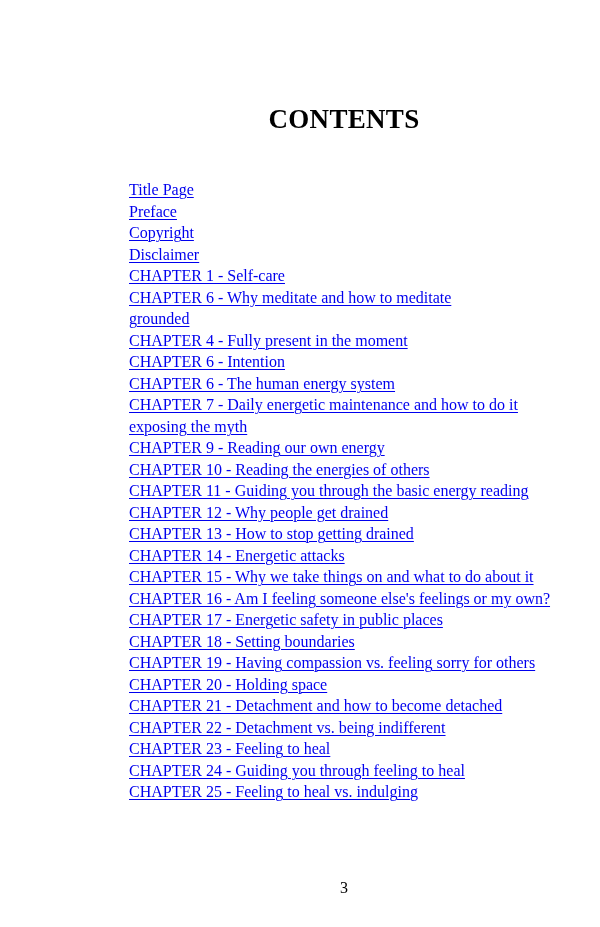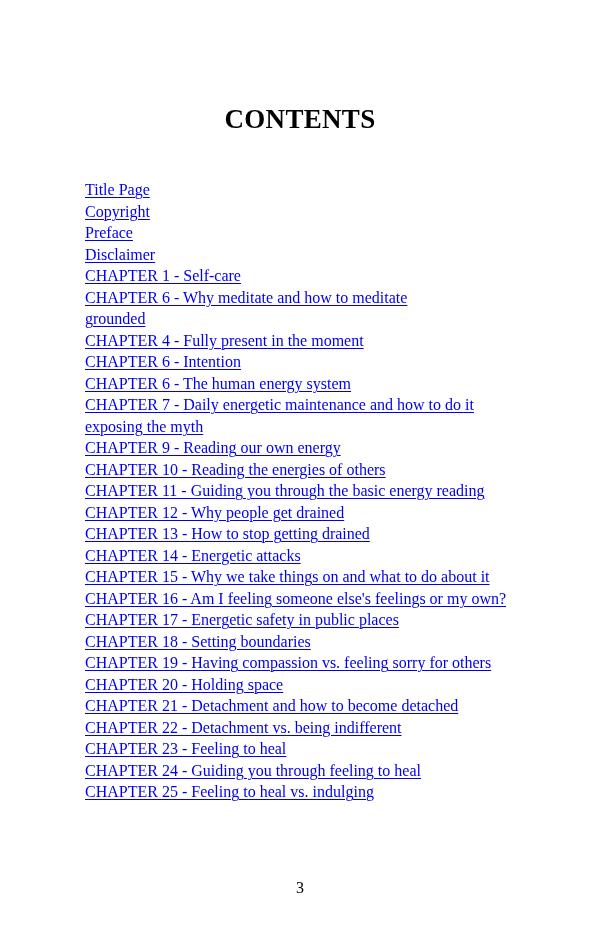--- a/index.html
+++ b/index.html
@@ -8,20 +8,21 @@
     height: 927px;
     background: var(--bg-color, #ffffff);
     font-family: "Liberation Serif", "DejaVu Serif", serif;
     color: var(--text-color, #000000);
     position: relative;
     overflow: hidden;
   }
   .page {
     position: absolute;
     inset: 0;
+    margin-left: 44px;
   }
   .contents-title {
     position: absolute;
     top: 105px;
     left: 0;
     width: 600px;
     margin: 0;
     text-align: center;
     font-size: 27px;
     line-height: 28px;
@@ -71,22 +72,22 @@
   }
 </style>
 </head>
 <body style="--bg-color: #ffffff; --text-color: #000000; --link-color: #0000ee;">
 
 <div class="page">
   <h1 class="contents-title">CONTENTS</h1>
 
   <nav class="toc" id="toc-list">
       <p class="toc-entry"><a class="toc-link" href="#">Title Page</a></p>
+      <p class="toc-entry"><a class="toc-link" href="#">Preface</a></p>
       <p class="toc-entry"><a class="toc-link" href="#">Copyright</a></p>
-      <p class="toc-entry"><a class="toc-link" href="#">Preface</a></p>
       <p class="toc-entry"><a class="toc-link" href="#">Disclaimer</a></p>
       <p class="toc-entry"><a class="toc-link" href="#">CHAPTER 1 - Self-care</a></p>
       <p class="toc-entry"><a class="toc-link" href="#">CHAPTER 6 - Why meditate and how to meditate</a></p>
       <p class="toc-entry"><a class="toc-link twoline" href="#"><span class="l2">grounded</span></a></p>
       <p class="toc-entry"><a class="toc-link" href="#">CHAPTER 4 - Fully present in the moment</a></p>
       <p class="toc-entry"><a class="toc-link" href="#">CHAPTER 6 - Intention</a></p>
       <p class="toc-entry"><a class="toc-link" href="#">CHAPTER 6 - The human energy system</a></p>
       <p class="toc-entry"><a class="toc-link" href="#">CHAPTER 7 - Daily energetic maintenance and how to do it</a></p>
       <p class="toc-entry"><a class="toc-link twoline" href="#"><span class="l2">exposing the myth</span></a></p>
       <p class="toc-entry"><a class="toc-link" href="#">CHAPTER 9 - Reading our own energy</a></p>

